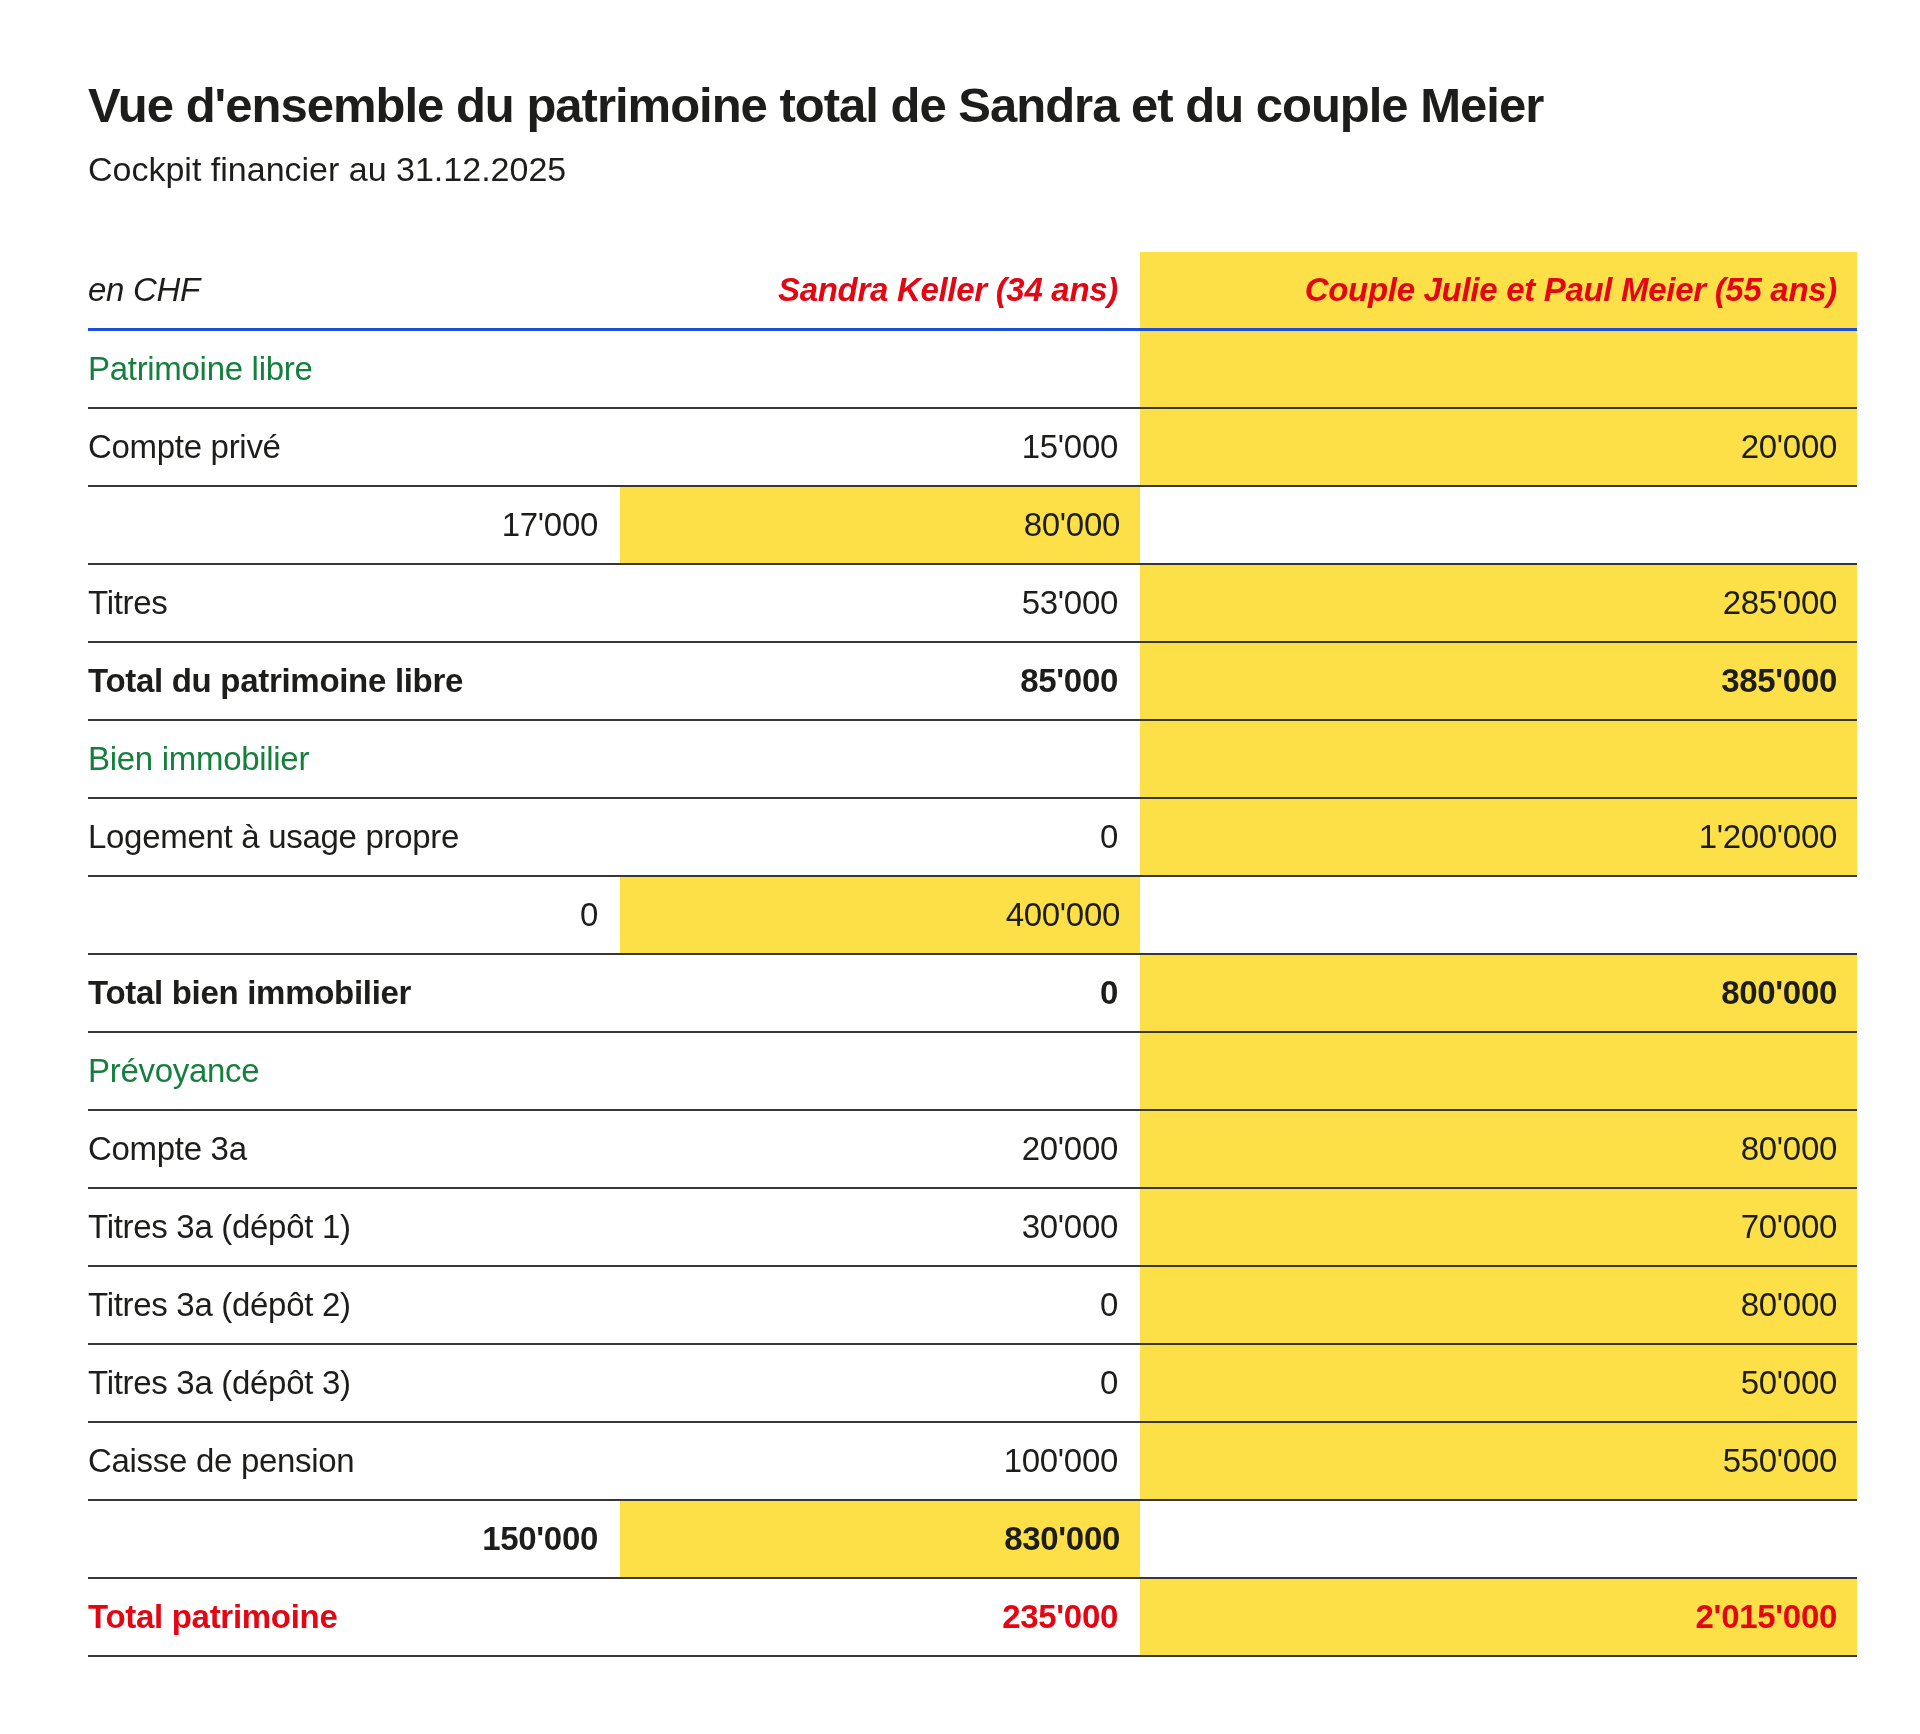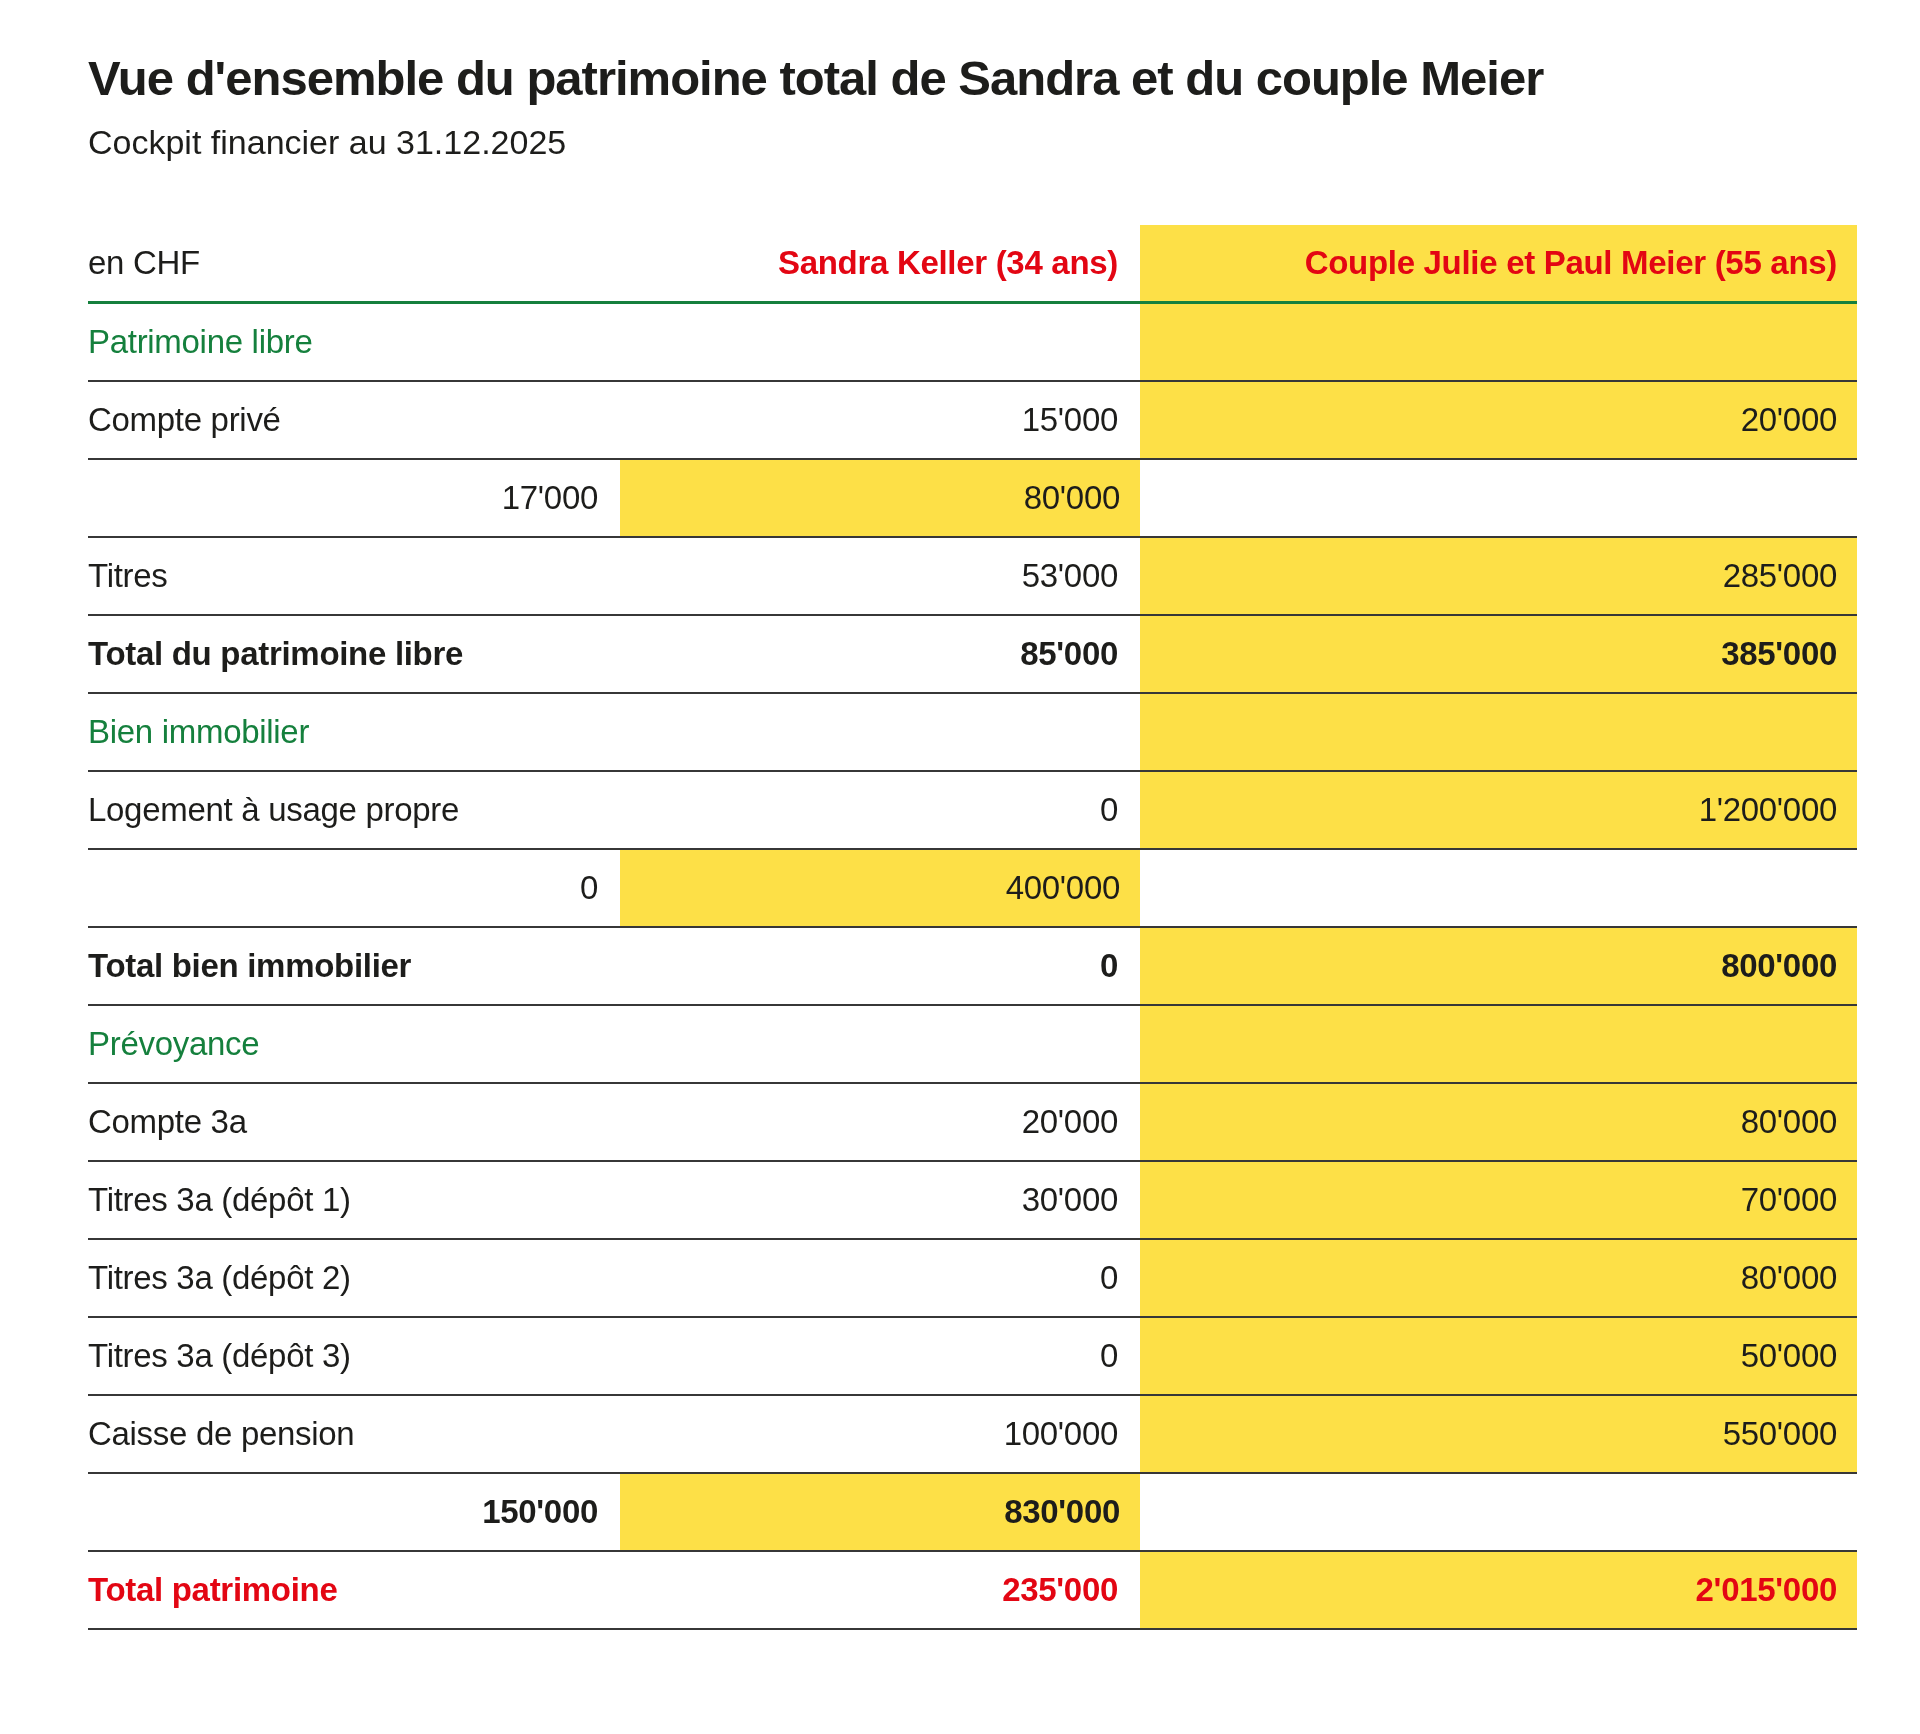--- a/index.html
+++ b/index.html
@@ -1,24 +1,24 @@
 <!DOCTYPE html>
 <html><head>
 <meta charset="utf-8">
 <style>
   html,body{margin:0;padding:0;background:#ffffff;}
   body{font-family:"Liberation Sans","DejaVu Sans",sans-serif;color:#1d1d1b;}
   .page{position:relative;width:1920px;height:1734px;box-sizing:border-box;
-        padding:51px 63px 0 88px;overflow:hidden;background:#ffffff;}
+        padding:78px 63px 0 88px;overflow:hidden;background:#ffffff;}
   .title{margin:0;font-size:49px;line-height:55px;font-weight:700;letter-spacing:-1px;color:#1d1d1b;}
   .subtitle{margin:16px 0 0 0;font-size:34px;line-height:41px;font-weight:400;color:#1d1d1b;}
   .table{margin-top:62px;font-size:33px;letter-spacing:-0.3px;}
   .row{display:grid;grid-template-columns:532px 520px 717px;border-bottom:2px solid #373737;}
   .row > div{display:flex;align-items:center;height:76px;box-sizing:border-box;}
-  .row.header{border-bottom:3px solid #15803d;}
+  .row.header{border-bottom:3px solid #1d4ed8;font-style:italic;}
   .c1{justify-content:flex-start;}
   .c2{justify-content:flex-end;padding-right:22px;text-align:right;}
   .c3{justify-content:flex-end;padding-right:20px;text-align:right;background:#fde047;}
   .colhead{font-weight:700;color:#e30613;}
   .section .c1{font-weight:400;color:#15803d;}
   .total .c1,.total .c2,.total .c3{font-weight:700;}
   .grand .c1,.grand .c2,.grand .c3{font-weight:700;color:#e30613;}
 </style>
 </head>
 <body>

